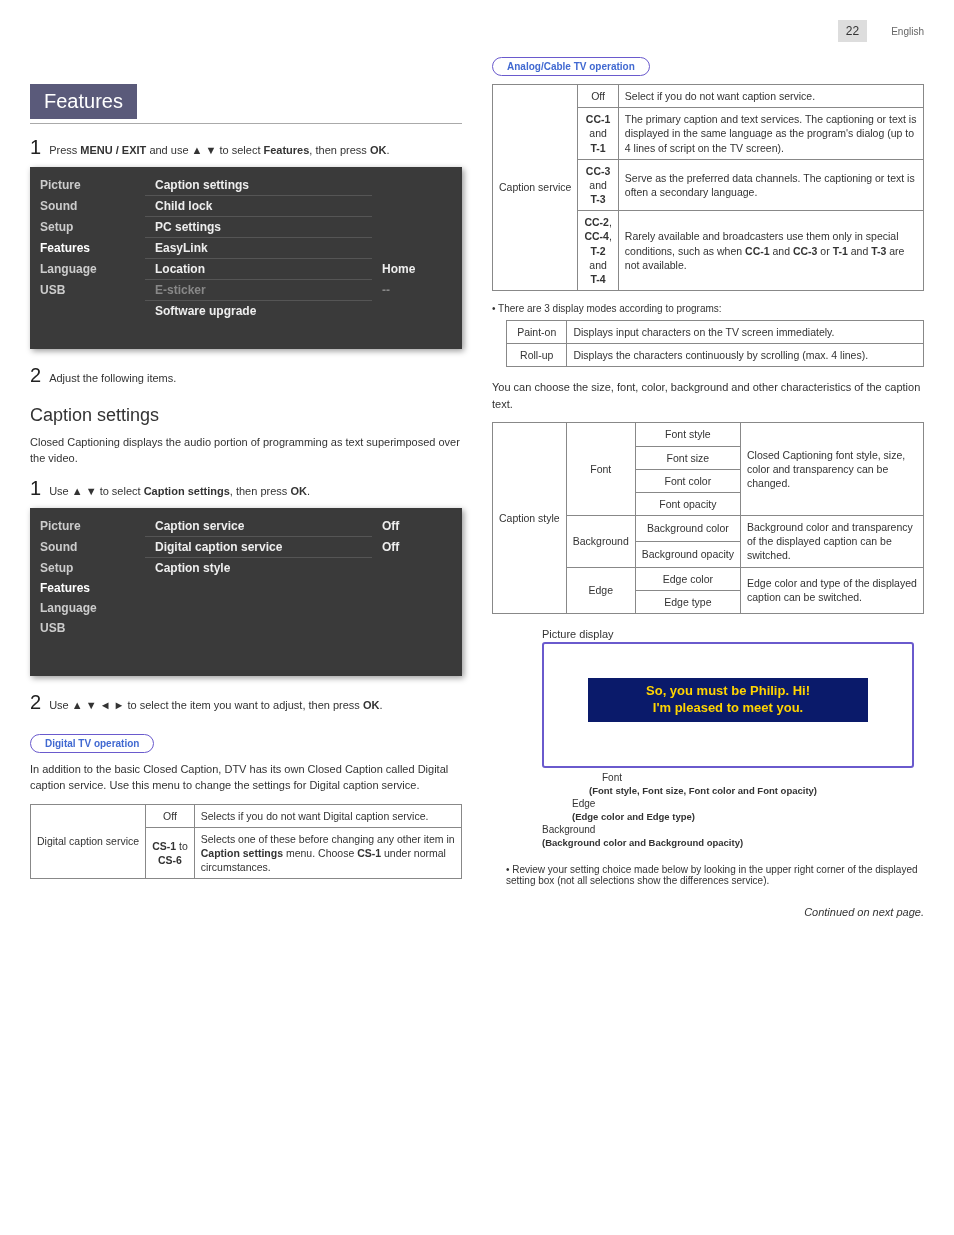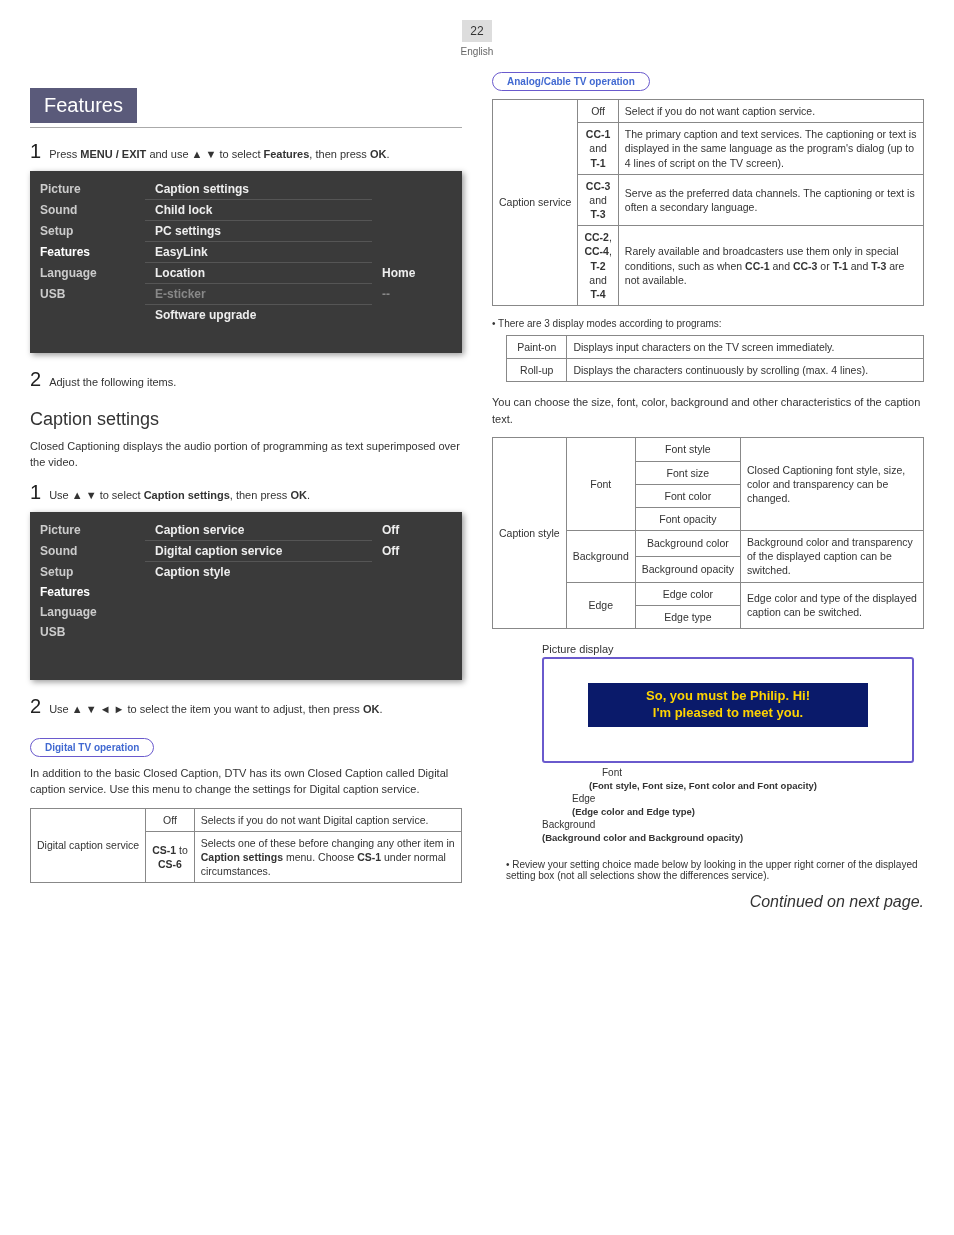--- a/index.html
+++ b/index.html
@@ -1,16 +1,16 @@
 <!DOCTYPE html>
 <html><head>
 <meta charset="utf-8">
 <style>
 body { font-family: Arial, Helvetica, sans-serif; font-size: 11px; color: #333; background: #fff; margin: 0; padding: 20px 30px; width: 894px; }
-.header-bar { display: flex; justify-content: flex-end; align-items: center; margin-bottom: 15px; gap: 4px; flex-direction: column; }
+.header-bar { display: flex; justify-content: flex-end; align-items: center; margin-bottom: 15px; gap: 24px; }
 .page-num { background: #ddd; padding: 4px 8px; font-size: 12px; }
 .lang-label { font-size: 10px; color: #666; }
 .columns { display: flex; gap: 30px; align-items: center; }
 .col { flex: 1; }
 .section-title-bar { background: #5a5a7a; color: #fff; font-size: 20px; padding: 6px 14px; display: inline-block; margin-bottom: 4px; }
 .section-underline { border-bottom: 1px solid #aaa; margin-bottom: 12px; }
 .step-row { display: flex; align-items: baseline; gap: 8px; margin: 10px 0 8px; }
 .step-num { font-size: 20px; font-weight: normal; color: #222; }
 .step-text { font-size: 11px; line-height: 1.4; }
 b { font-weight: bold; }
@@ -26,25 +26,25 @@
 .op-pill { display: inline-block; border: 1.5px solid #6a5acd; border-radius: 12px; padding: 3px 14px; font-size: 10px; font-weight: bold; margin: 12px 0 8px; }
 .op-digital { color: #4169d1; }
 .op-analog { color: #4169d1; }
 table.info { border-collapse: collapse; width: 100%; margin-bottom: 12px; }
 table.info td { border: 1px solid #888; padding: 4px 6px; font-size: 10.5px; vertical-align: middle; line-height: 1.35; }
 table.info td.label { text-align: center; white-space: nowrap; }
 .bullet-line { font-size: 10px; margin: 8px 0 6px; }
 .diagram { margin-top: 14px; }
 .pic-display-label { font-size: 11px; margin-left: 50px; margin-bottom: 2px; }
 .diagram-frame { border: 2px solid #6a5acd; border-radius: 3px; margin-left: 50px; margin-right: 10px; padding: 18px 14px 28px; position: relative; background: #fff; overflow: hidden; }
-.caption-bar { background: #0a1a6a; color: #ffd400; font-weight: bold; font-size: 13px; text-align: center; padding: 5px 4px; margin: 6px auto; width: 80%; line-height: 1.3; position: relative; }
+.caption-bar { background: #0a1a6a; color: #ffd400; font-weight: bold; font-size: 13px; text-align: center; padding: 5px 4px; margin: 16px auto; width: 80%; line-height: 1.3; position: relative; }
 .diagram-labels { margin-left: 50px; margin-top: 4px; font-size: 10px; }
 .diagram-labels .lbl { margin: 2px 0; }
 .diagram-labels .sub { font-weight: bold; font-size: 9.5px; }
-.continued { text-align: right; font-style: italic; font-size: 16px; margin-top: 12px; }
+.continued { text-align: right; font-style: italic; font-size: 11px; margin-top: 20px; }
 </style>
 </head>
 <body>
 
 <div class="header-bar">
   <span class="page-num">22</span>
   <span class="lang-label">English</span>
 </div>
 
 <div class="columns">

